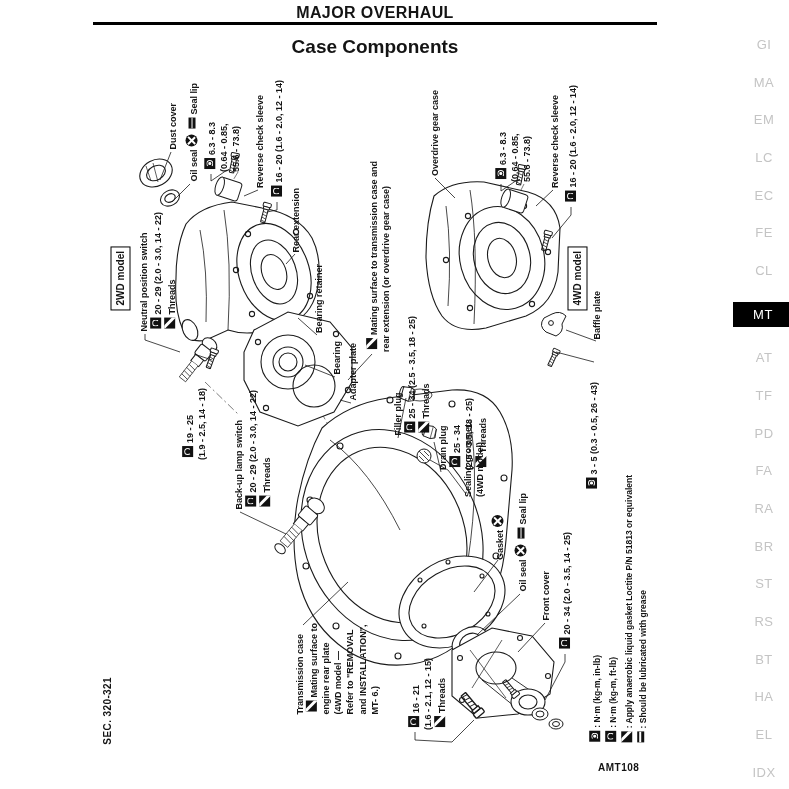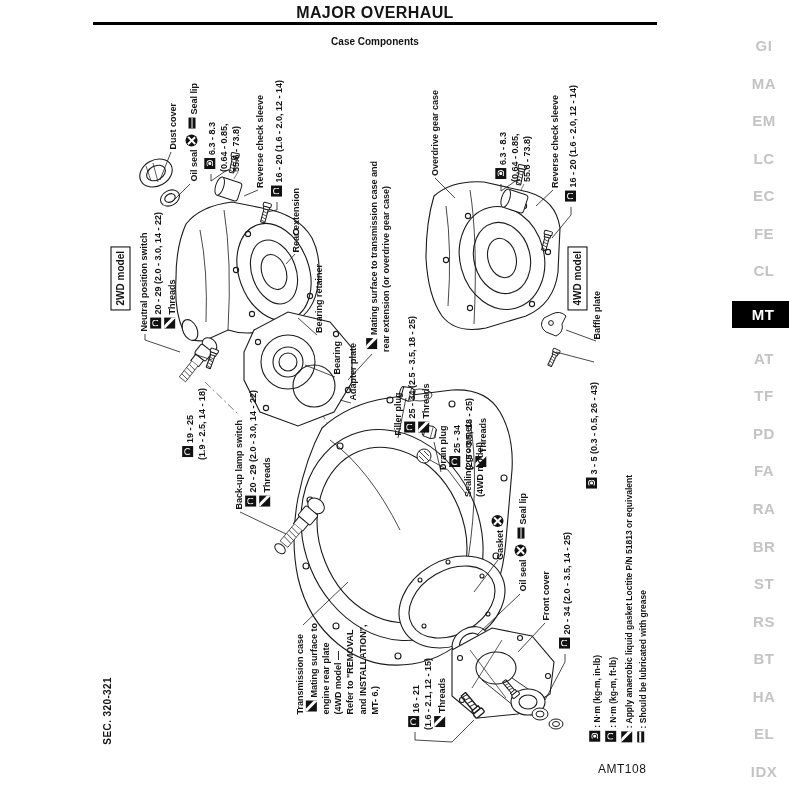--- a/index.html
+++ b/index.html
@@ -3,25 +3,25 @@
 <meta charset="utf-8">
 <style>
   html,body{margin:0;padding:0;background:#888;}
   .page{position:relative;width:789px;height:789px;background:#fff;overflow:hidden;
         font-family:"Liberation Sans",sans-serif;color:#141414;margin:0 auto;}
   
   .title{position:absolute;left:95px;top:4px;width:560px;text-align:center;
          font-size:16px;font-weight:bold;letter-spacing:.4px;}
   .rule{position:absolute;left:93px;top:22px;width:564px;height:2.5px;background:#000;}
   .subtitle{position:absolute;left:95px;top:36px;width:560px;text-align:center;
-            font-size:10px;font-weight:bold;}
+            font-size:19px;font-weight:bold;}
   
   .sidebar{position:absolute;right:2px;top:38px;bottom:10px;width:46px;display:flex;
            flex-direction:column;justify-content:space-between;align-items:center;}
-  .tab{font-size:15px;font-weight:bold;color:#c4c4c4;letter-spacing:.5px;line-height:1;}
+  .tab{font-size:13px;font-weight:normal;color:#c4c4c4;letter-spacing:.5px;line-height:1;}
   .tab.active{background:#000;color:#fff;padding:6px 20px;margin-right:2px;}
   
   .vlabel{position:absolute;writing-mode:vertical-rl;transform:rotate(180deg);
           font-size:9px;font-weight:bold;line-height:1.35;color:#141414;}
   .vlabel .t{white-space:pre-line;}
   .vlabel.boxed{border:1.5px solid #000;padding:4px 2px;font-size:10px;}
   .vlabel.legend-item{font-size:8.5px;}
   .vlabel.sec{font-size:10px;letter-spacing:.4px;}
   
   .ic{display:inline-block;position:relative;width:11px;height:11px;background:#111;
@@ -35,21 +35,21 @@
   .ic-stripe::after{content:"";position:absolute;left:-3px;top:4.5px;width:18px;height:3px;
       background:#fff;transform:rotate(-45deg);}
   .ic-x{width:12px;height:12px;border-radius:50%;overflow:visible;}
   .ic-x::before,.ic-x::after{content:"";position:absolute;left:1.2px;top:5px;width:9.6px;
       height:1.8px;background:#fff;}
   .ic-x::before{transform:rotate(45deg);}
   .ic-x::after{transform:rotate(-45deg);}
   .ic-bar{width:7px;height:11px;}
   .ic-bar::after{content:"";position:absolute;left:2.6px;top:0;width:1.8px;height:11px;background:#fff;}
   
-  .amt{position:absolute;left:598px;top:762px;font-size:12px;font-weight:normal;letter-spacing:.5px;}
+  .amt{position:absolute;left:598px;top:762px;font-size:10px;font-weight:bold;letter-spacing:.5px;}
   .art{position:absolute;left:0;top:0;}
 </style>
 </head>
 <body>
 
 <div class="page">
 
   <div class="title">MAJOR OVERHAUL</div>
   <div class="rule"></div>
   <div class="subtitle">Case Components</div>

